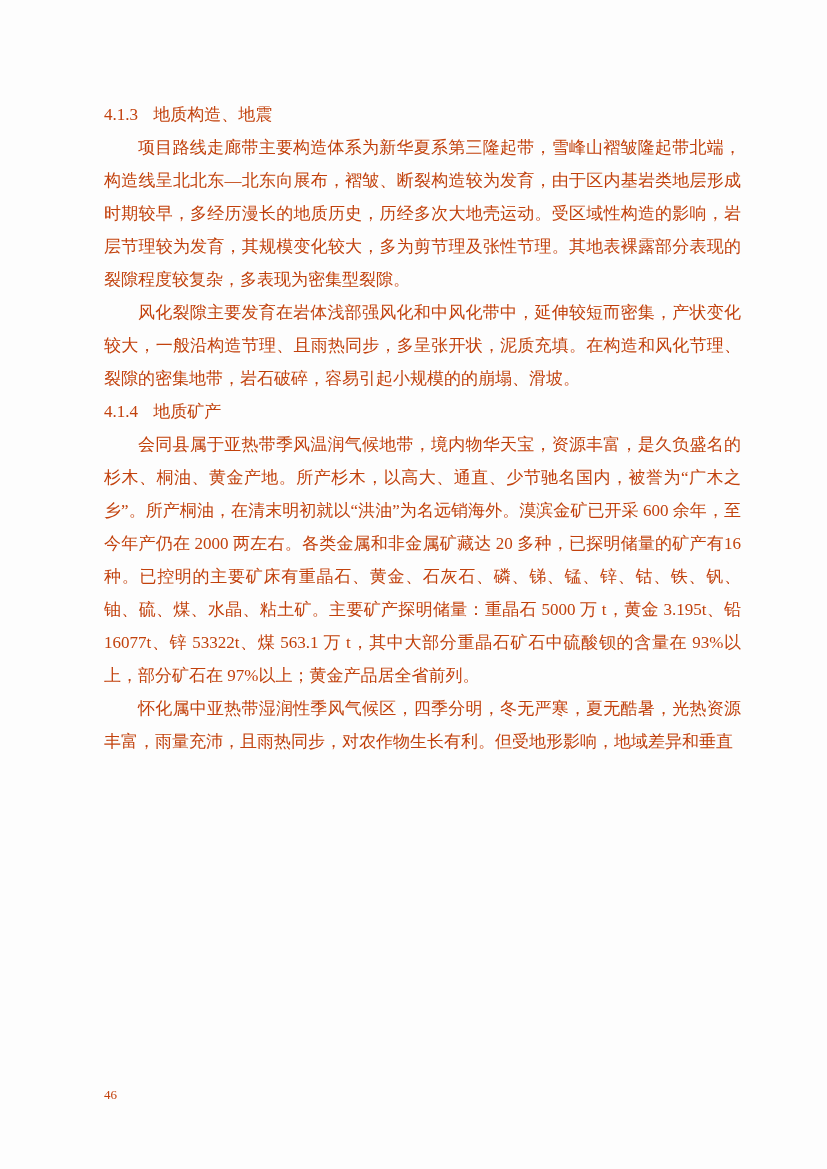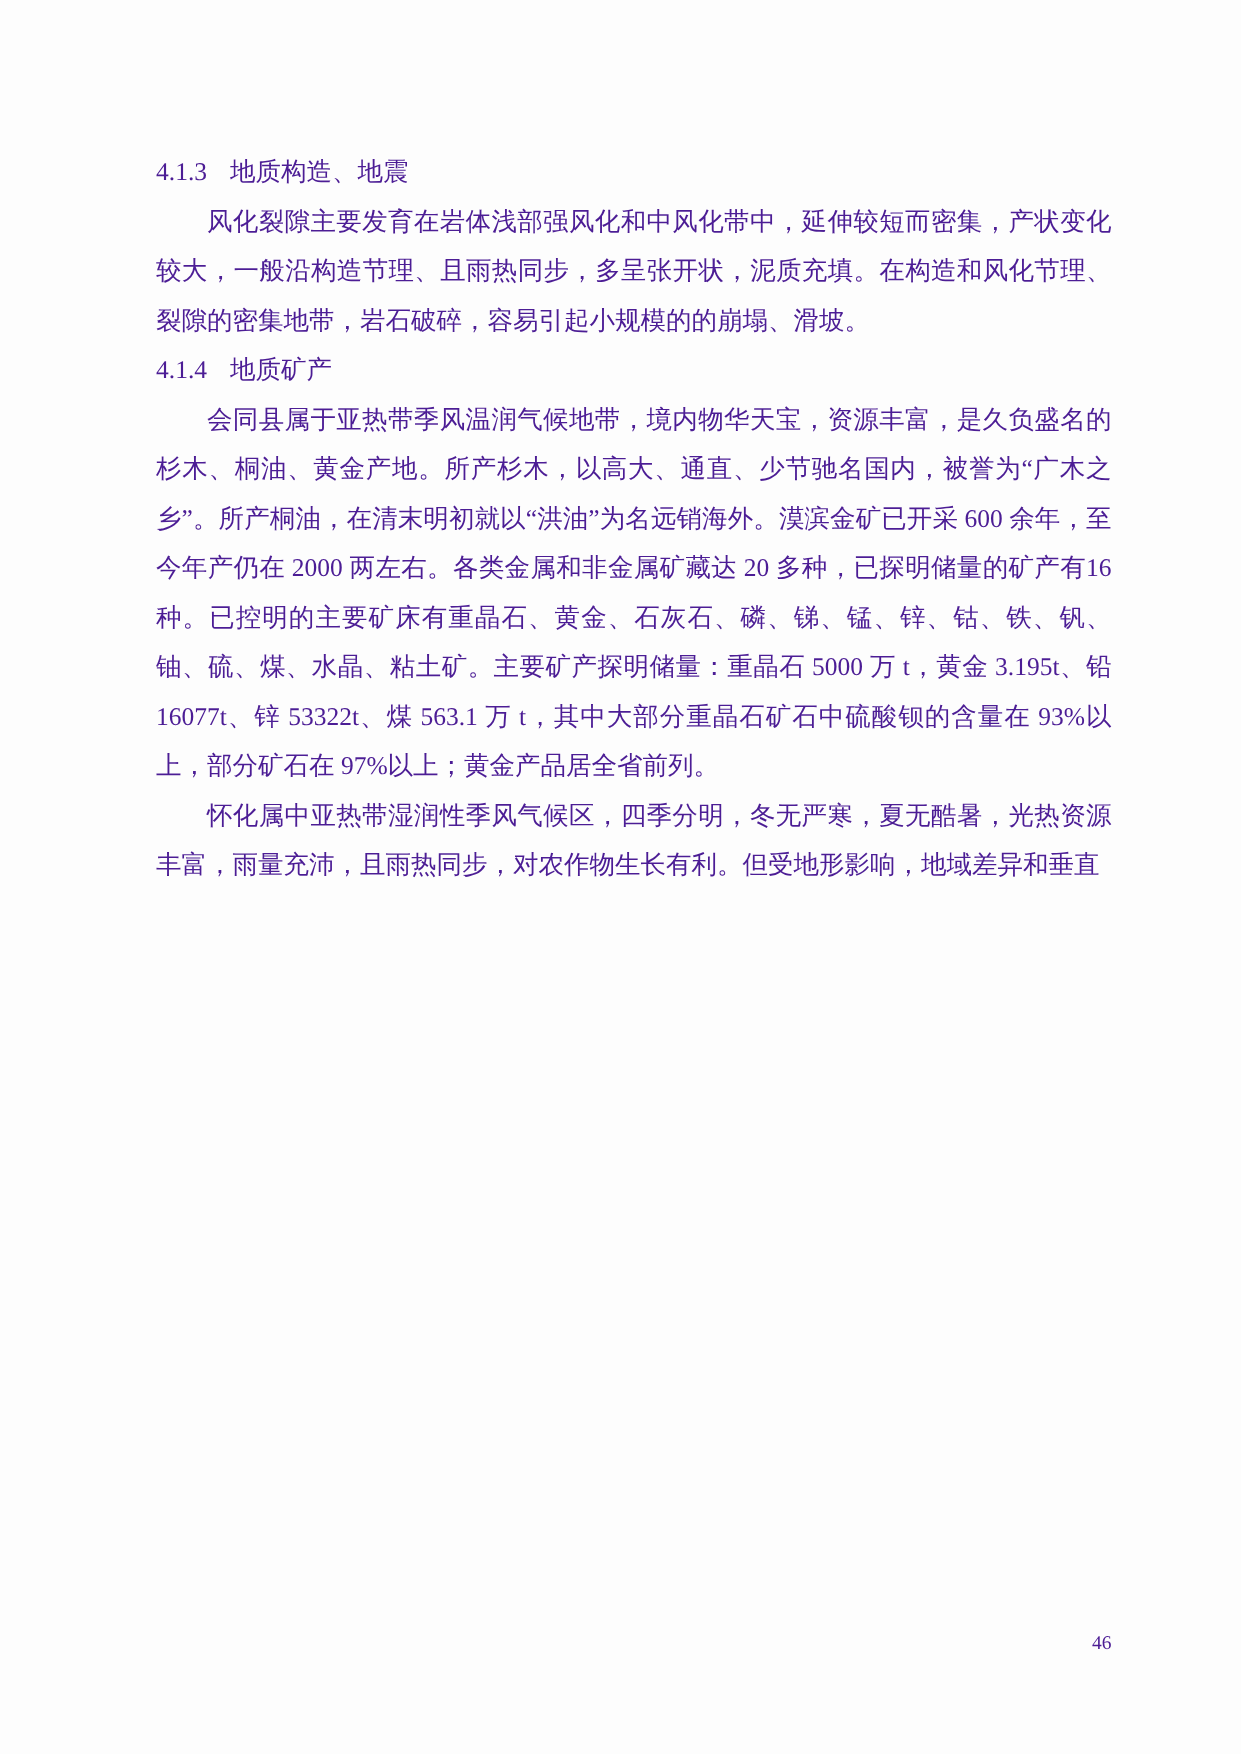--- a/index.html
+++ b/index.html
@@ -7,21 +7,21 @@
     padding: 0;
     background: #fdfdfd;
   }
   .page {
     position: relative;
     width: 827px;
     height: 1169px;
     background: #fdfdfd;
     overflow: hidden;
     font-family: "Liberation Serif", "DejaVu Serif", serif;
-    color: #4c1d95;
+    color: #c2410c;
   }
   .content {
     position: absolute;
     left: 104px;
     top: 98px;
     width: 637px;
     font-size: 17px;
     line-height: 33px;
   }
   .section-heading {
@@ -38,35 +38,36 @@
     margin: 0;
     text-align: justify;
     text-justify: inter-ideograph;
     text-indent: 34px;
   }
   .page-footer {
     position: absolute;
     left: 104px;
     top: 1086px;
     width: 637px;
-    text-align: right;
+    text-align: left;
     font-size: 13px;
     line-height: 18px;
   }
 </style>
 </head>
 <body>
 
 <div class="page">
   <main class="content">
 
     <h2 class="section-heading">
       <span class="sec-num">4.1.3</span>
       <span class="sec-title">地质构造、地震</span>
     </h2>
+    <p class="para">项目路线走廊带主要构造体系为新华夏系第三隆起带，雪峰山褶皱隆起带北端，构造线呈北北东—北东向展布，褶皱、断裂构造较为发育，由于区内基岩类地层形成时期较早，多经历漫长的地质历史，历经多次大地壳运动。受区域性构造的影响，岩层节理较为发育，其规模变化较大，多为剪节理及张性节理。其地表裸露部分表现的裂隙程度较复杂，多表现为密集型裂隙。</p>
     <p class="para">风化裂隙主要发育在岩体浅部强风化和中风化带中，延伸较短而密集，产状变化较大，一般沿构造节理、且雨热同步，多呈张开状，泥质充填。在构造和风化节理、裂隙的密集地带，岩石破碎，容易引起小规模的的崩塌、滑坡。</p>
 
     <h2 class="section-heading">
       <span class="sec-num">4.1.4</span>
       <span class="sec-title">地质矿产</span>
     </h2>
     <p class="para">会同县属于亚热带季风温润气候地带，境内物华天宝，资源丰富，是久负盛名的杉木、桐油、黄金产地。所产杉木，以高大、通直、少节驰名国内，被誉为“广木之乡”。所产桐油，在清末明初就以“洪油”为名远销海外。漠滨金矿已开采 600 余年，至今年产仍在 2000 两左右。各类金属和非金属矿藏达 20 多种，已探明储量的矿产有16种。已控明的主要矿床有重晶石、黄金、石灰石、磷、锑、锰、锌、钴、铁、钒、铀、硫、煤、水晶、粘土矿。主要矿产探明储量：重晶石 5000 万 t，黄金 3.195t、铅 16077t、锌 53322t、煤 563.1 万 t，其中大部分重晶石矿石中硫酸钡的含量在 93%以上，部分矿石在 97%以上；黄金产品居全省前列。</p>
 
     <p class="para">怀化属中亚热带湿润性季风气候区，四季分明，冬无严寒，夏无酷暑，光热资源丰富，雨量充沛，且雨热同步，对农作物生长有利。但受地形影响，地域差异和垂直</p>
 

